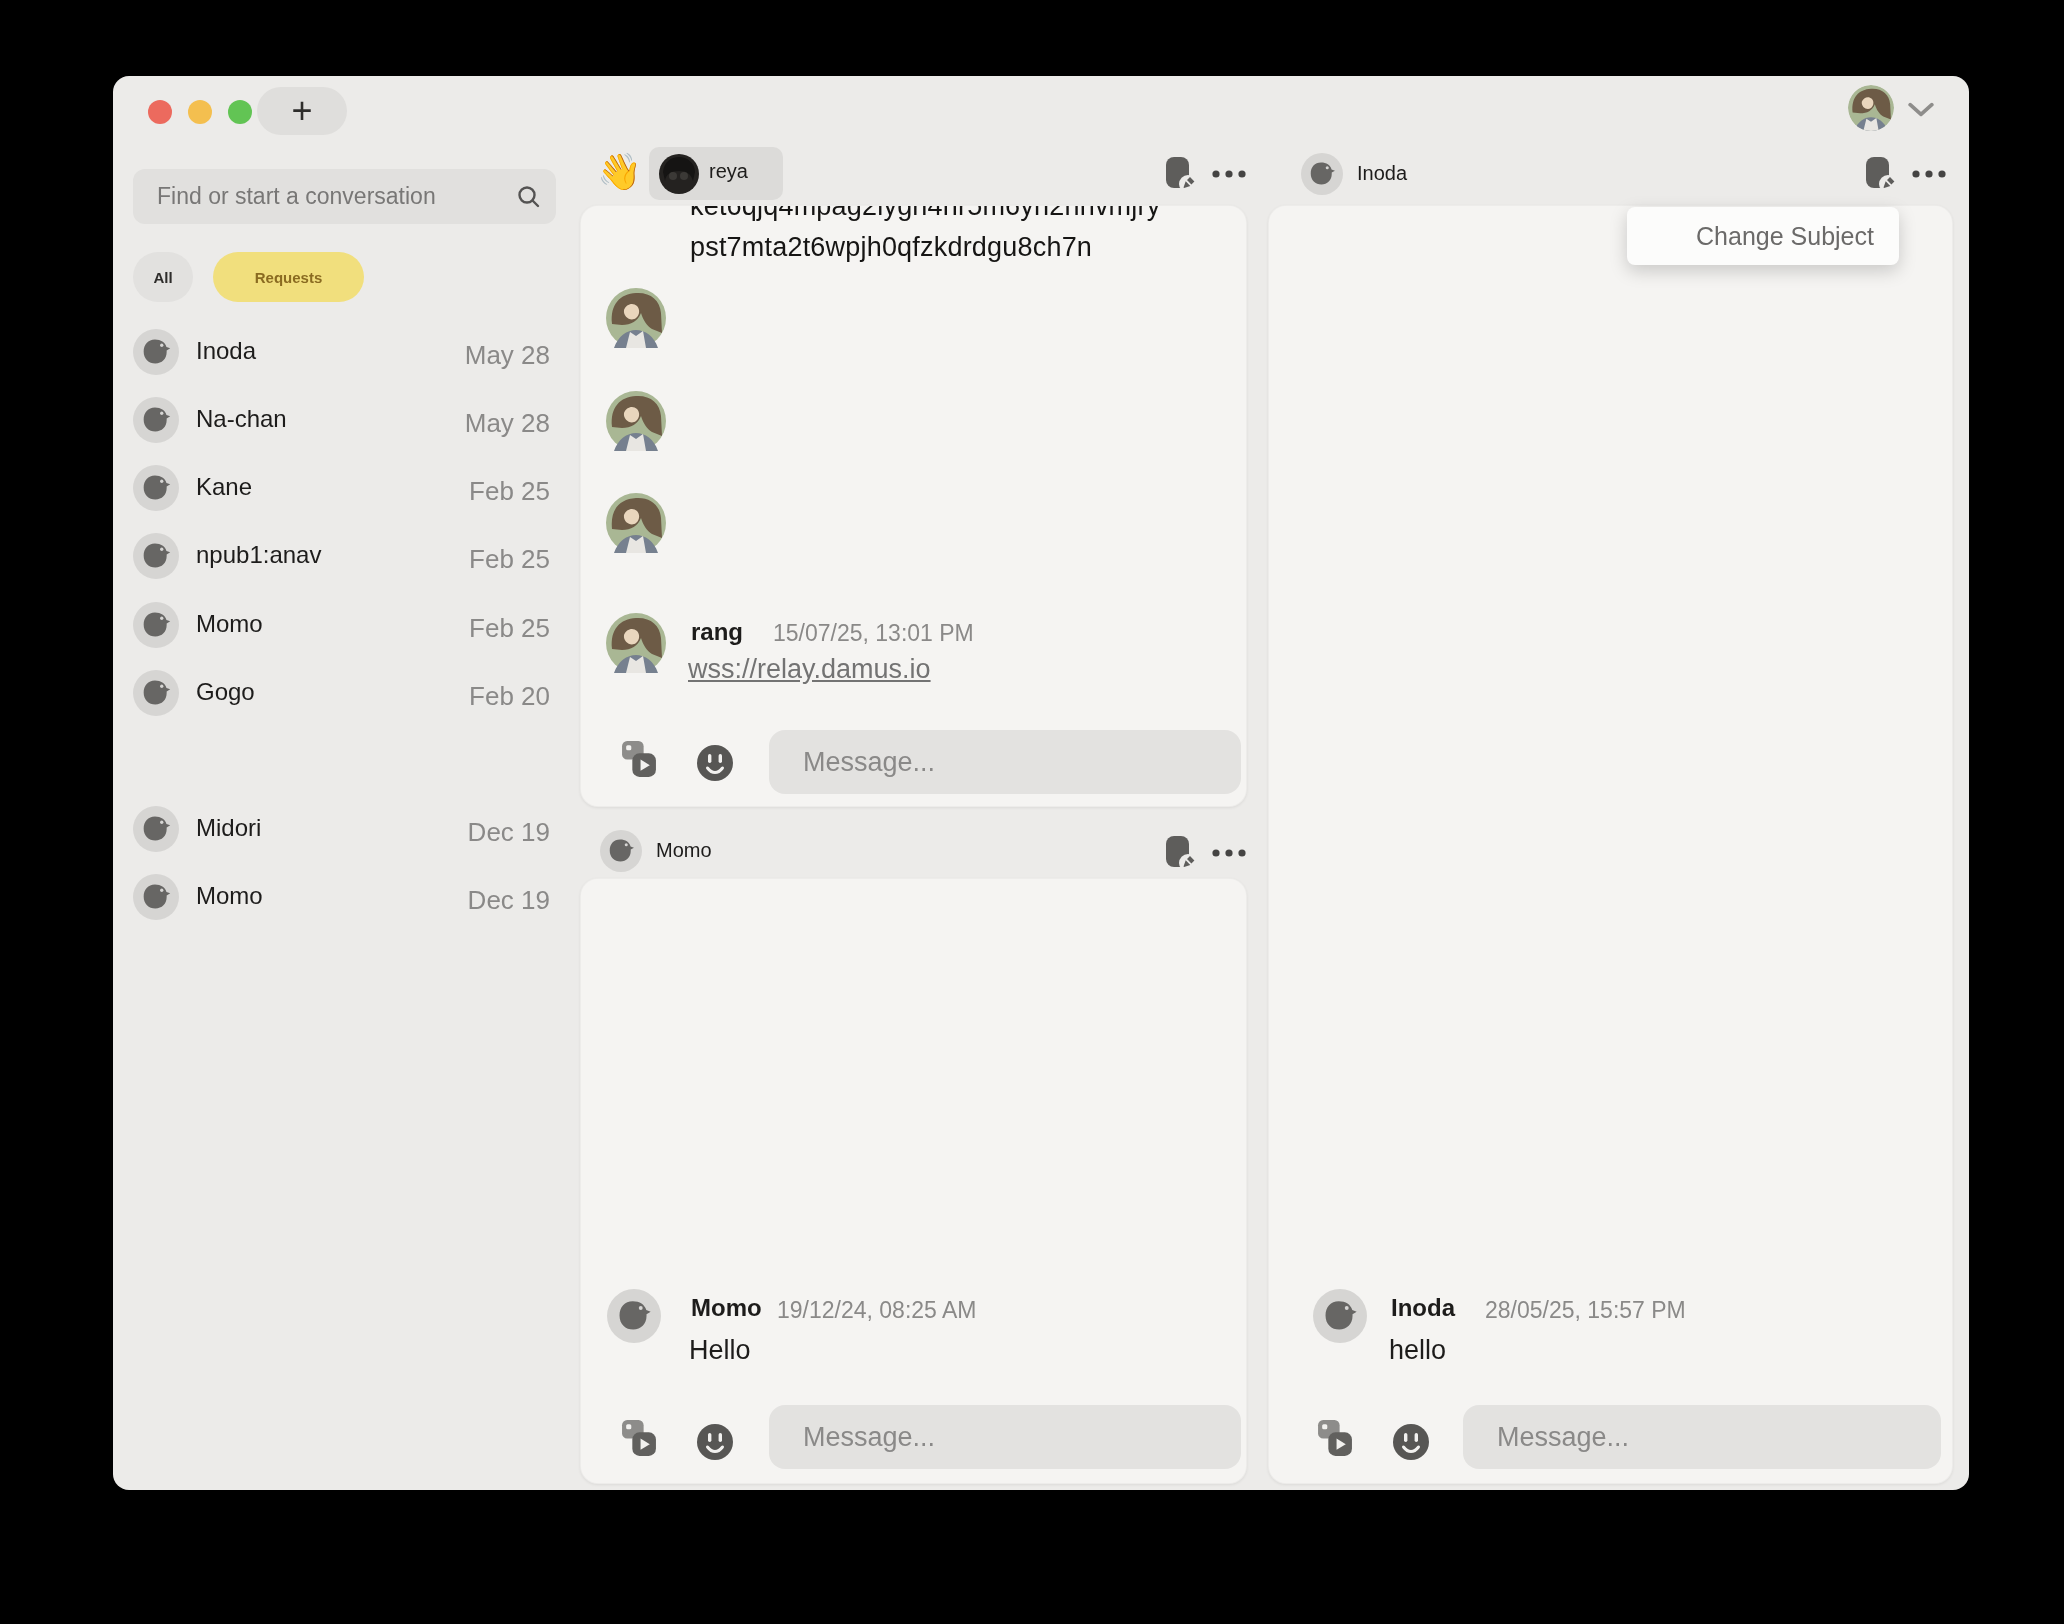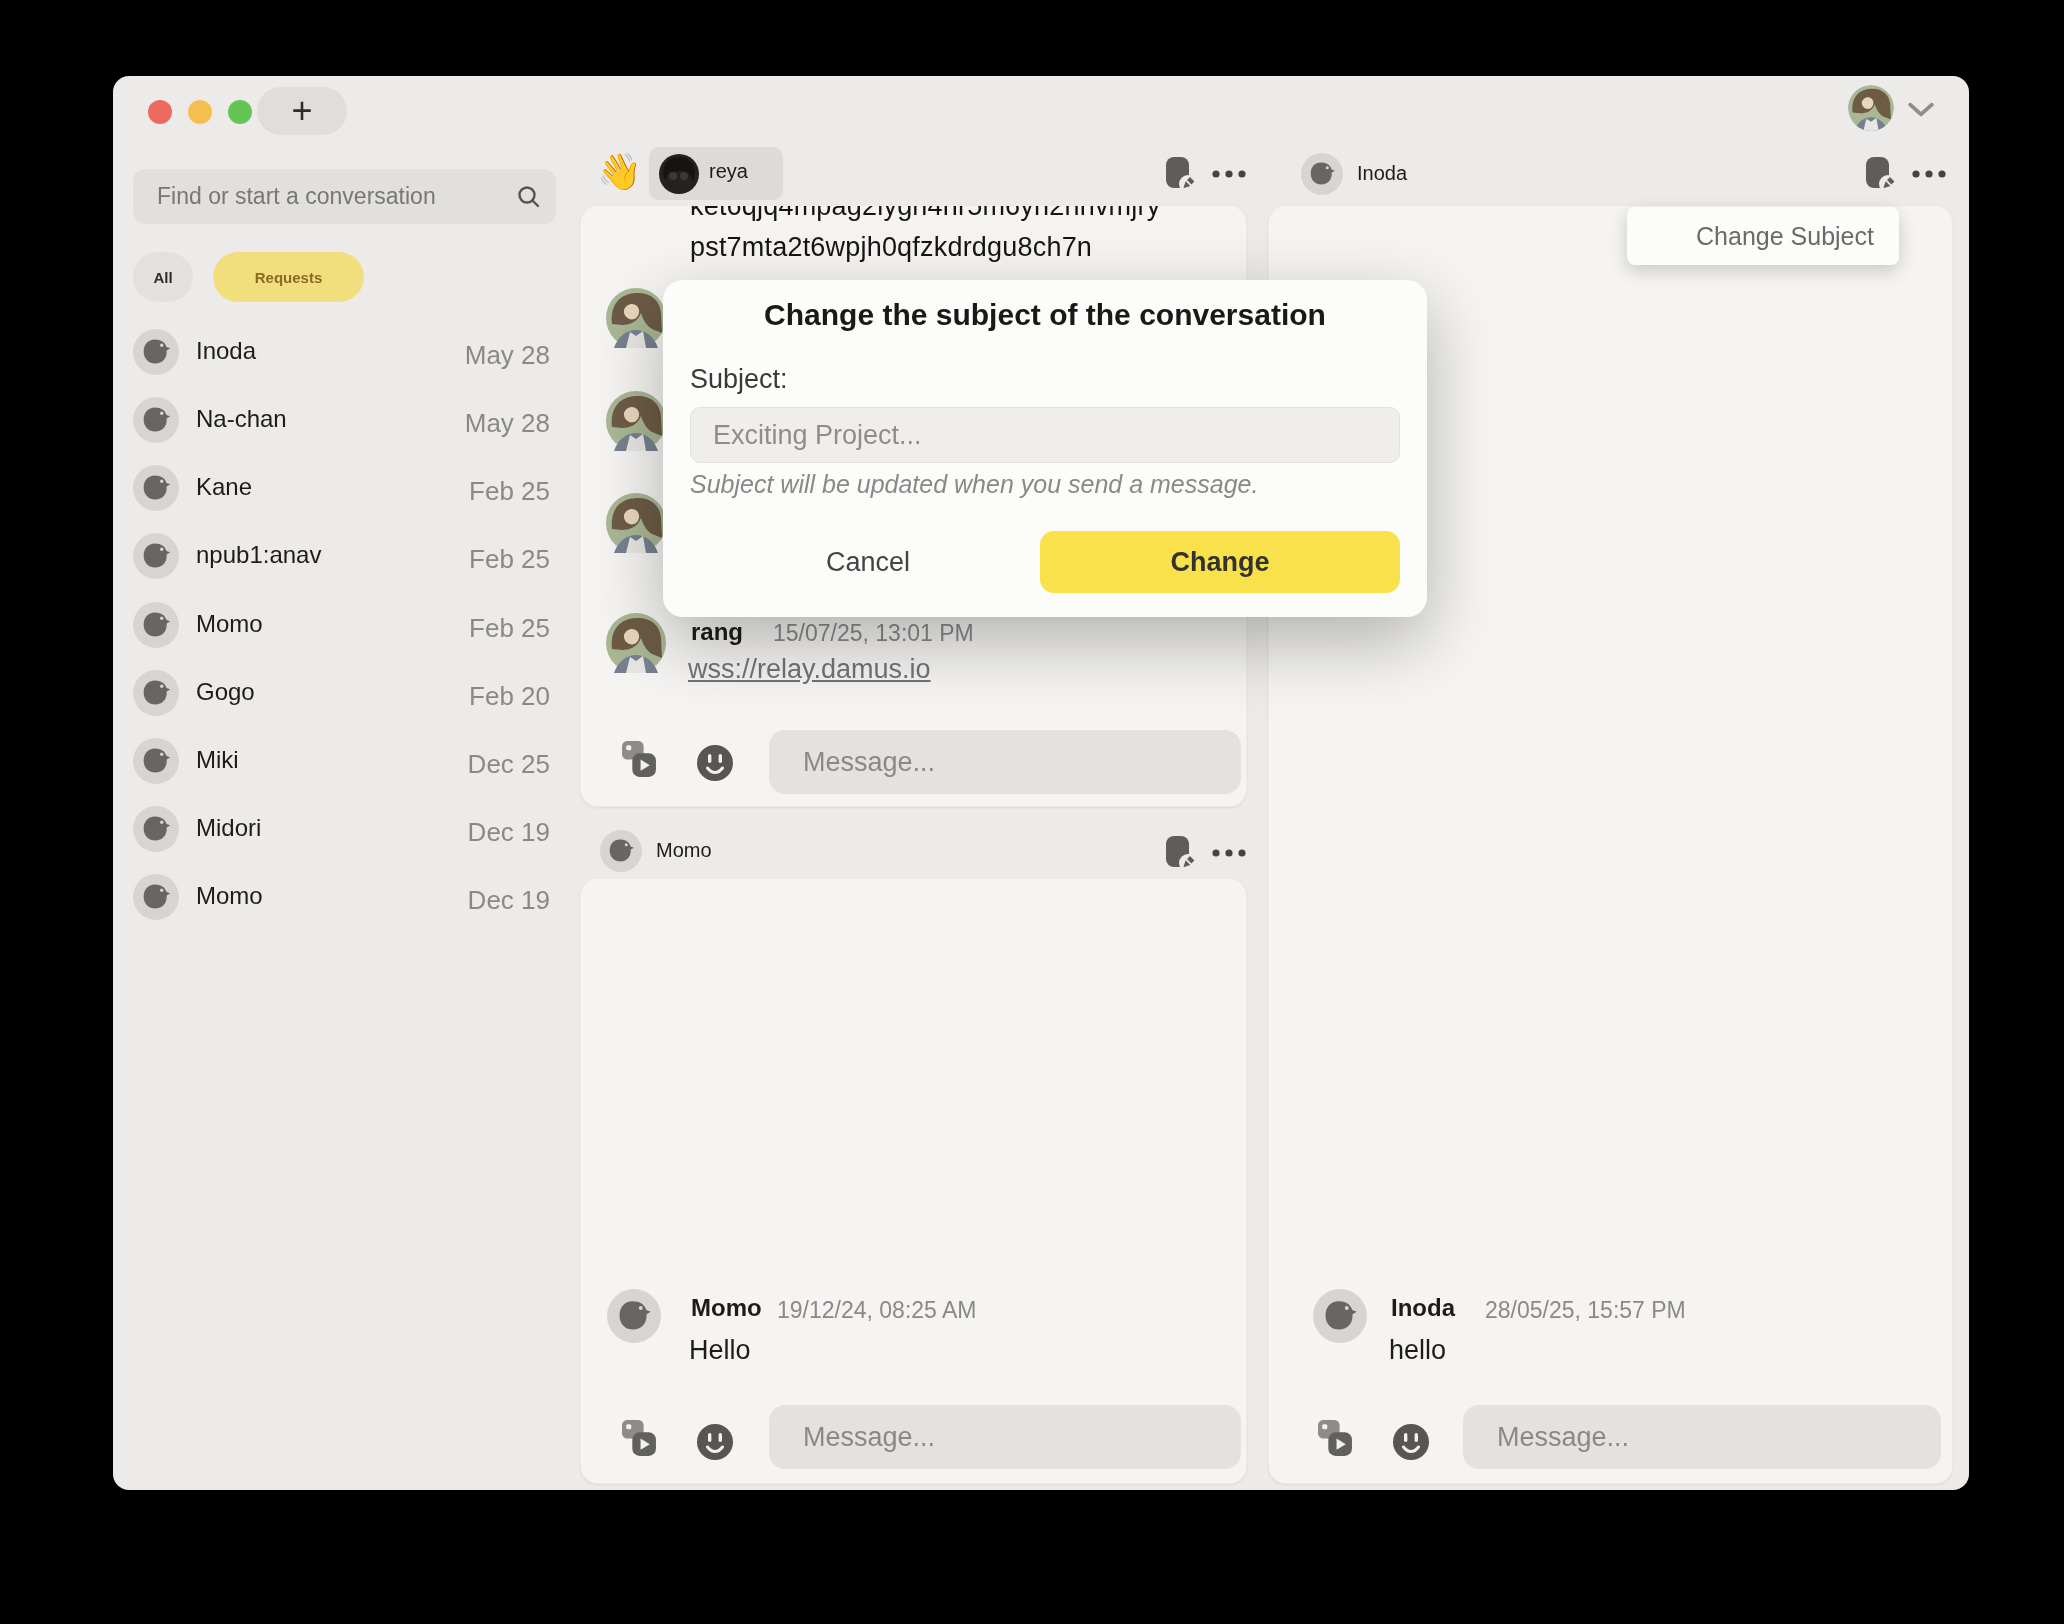--- a/index.html
+++ b/index.html
@@ -184,27 +184,20 @@
       <span class="conv-name">Momo</span>
       <span class="conv-date">Feb 25</span>
     </div>
     <div class="conv-row" style="top:583px;">
       <span class="av"><svg width="46" height="46" viewBox="0 0 44 44">
             <use href="#bird"></use>
           </svg></span>
       <span class="conv-name">Gogo</span>
       <span class="conv-date">Feb 20</span>
     </div>
-    <div class="conv-row" style="top:651px;">
-      <span class="av"><svg width="46" height="46" viewBox="0 0 44 44">
-            <use href="#bird"></use>
-          </svg></span>
-      <span class="conv-name">Miki</span>
-      <span class="conv-date">Dec 25</span>
-    </div>
     <div class="conv-row" style="top:719px;">
       <span class="av"><svg width="46" height="46" viewBox="0 0 44 44">
             <use href="#bird"></use>
           </svg></span>
       <span class="conv-name">Midori</span>
       <span class="conv-date">Dec 19</span>
     </div>
     <div class="conv-row" style="top:787px;">
       <span class="av"><svg width="46" height="46" viewBox="0 0 44 44">
             <use href="#bird"></use>
@@ -340,25 +333,15 @@
           </svg></span>
       <div class="composer" style="left:194px;top:1199px;width:478px;">
         <input placeholder="Message..." style="">
       </div>
     </div>
 
     <div class="tooltip">
       <span>Change Subject</span>
     </div>
 
-    <div class="modal">
-      <div class="modal-title">Change the subject of the conversation</div>
-      <div class="modal-label">Subject:</div>
-      <div class="modal-input">
-        <input placeholder="Exciting Project..." style="">
-      </div>
-      <div class="modal-note">Subject will be updated when you send a message.</div>
-      <div class="btn-cancel">Cancel</div>
-      <div class="btn-change">Change</div>
-    </div>
 
   </div>
 </div>
 
 </body></html>

